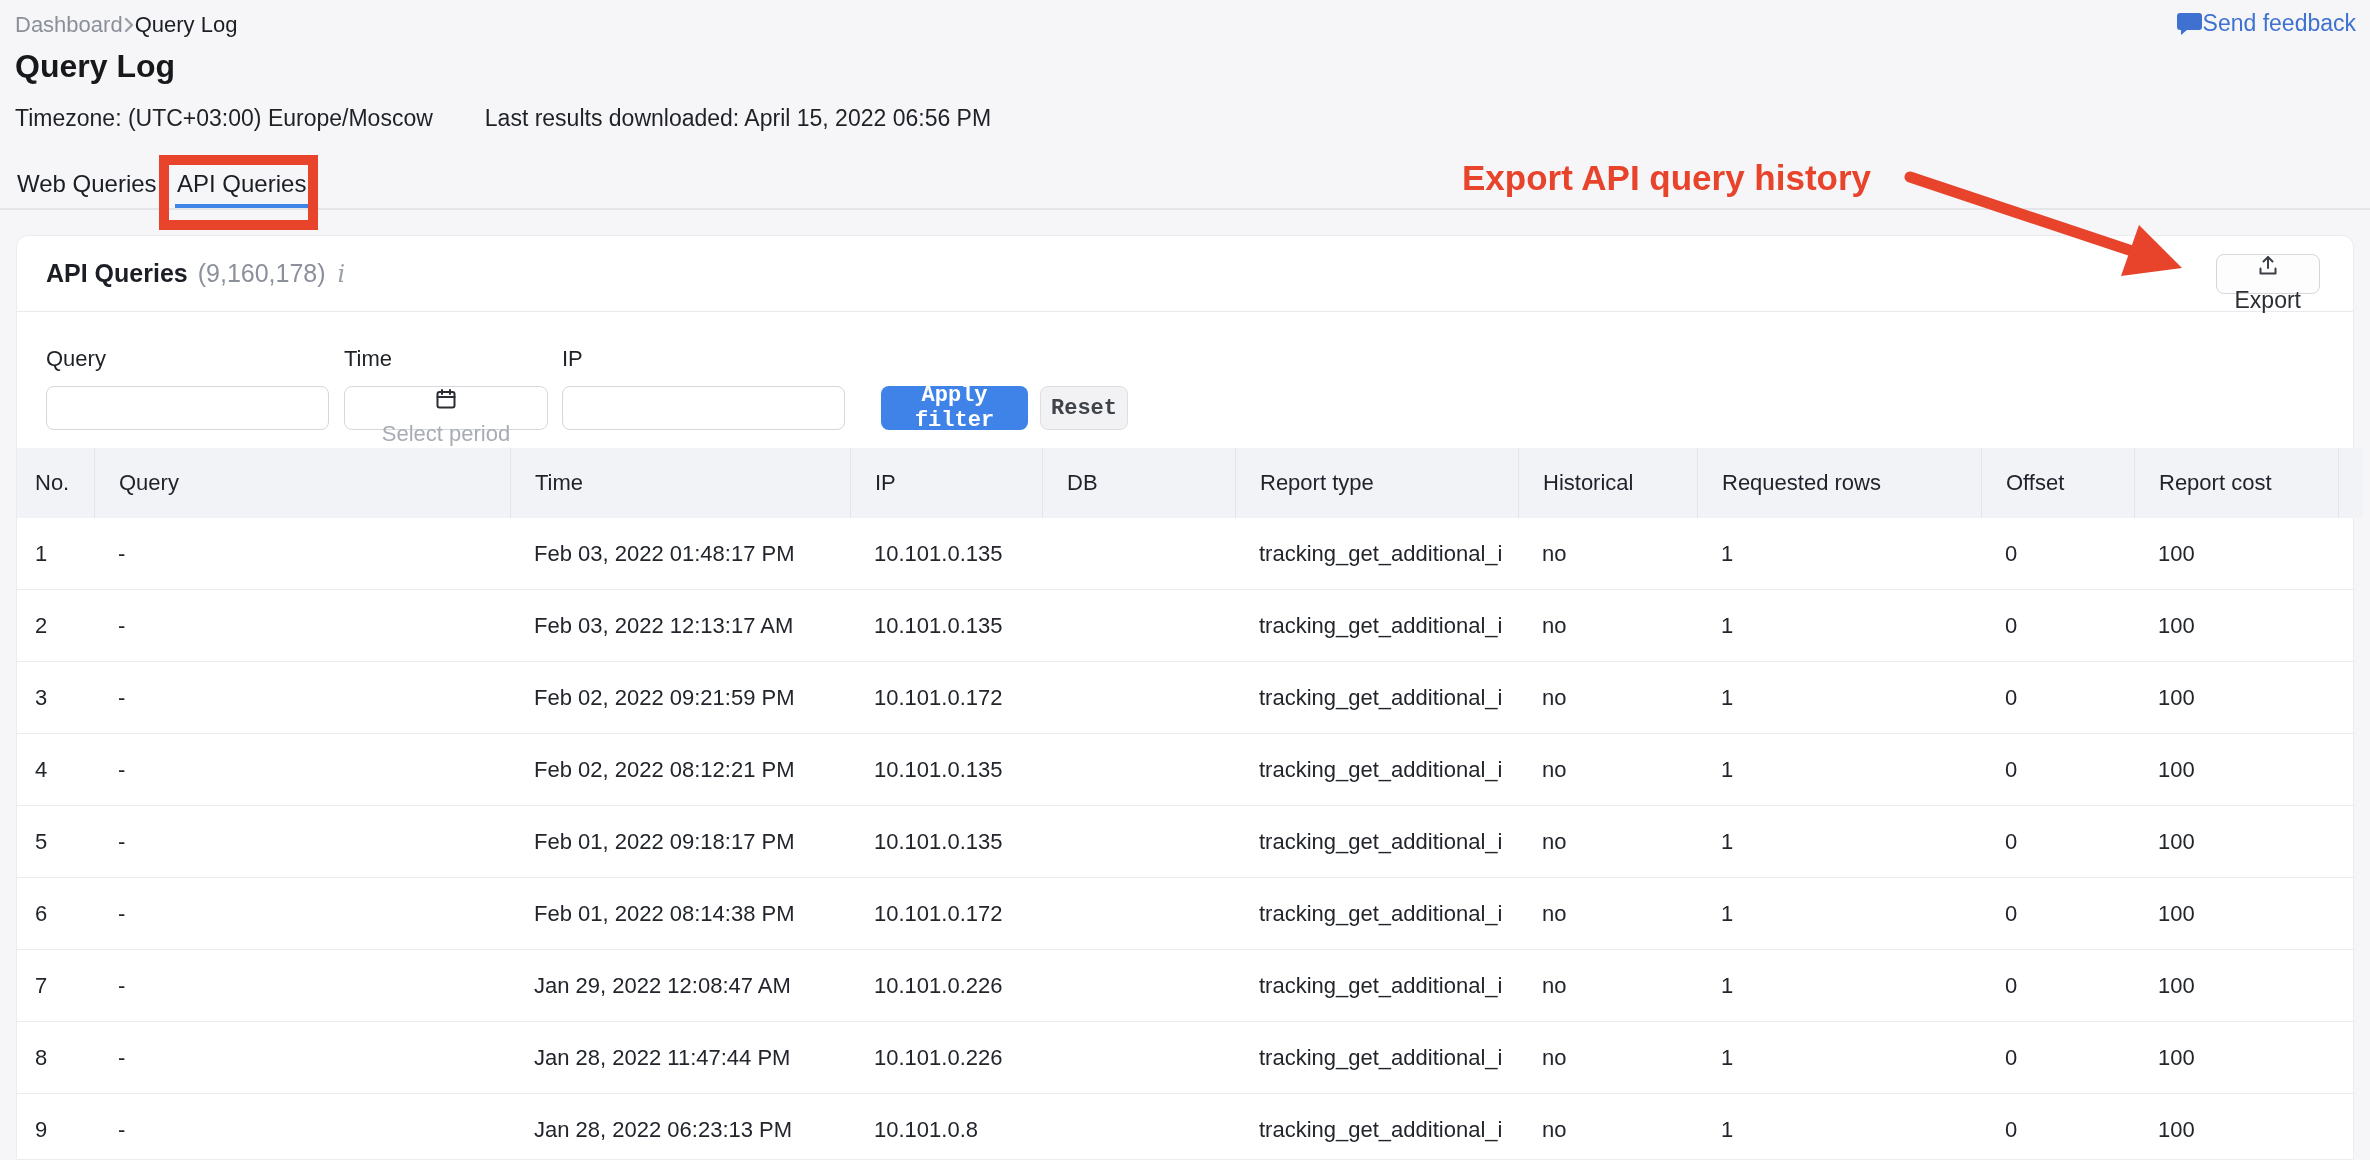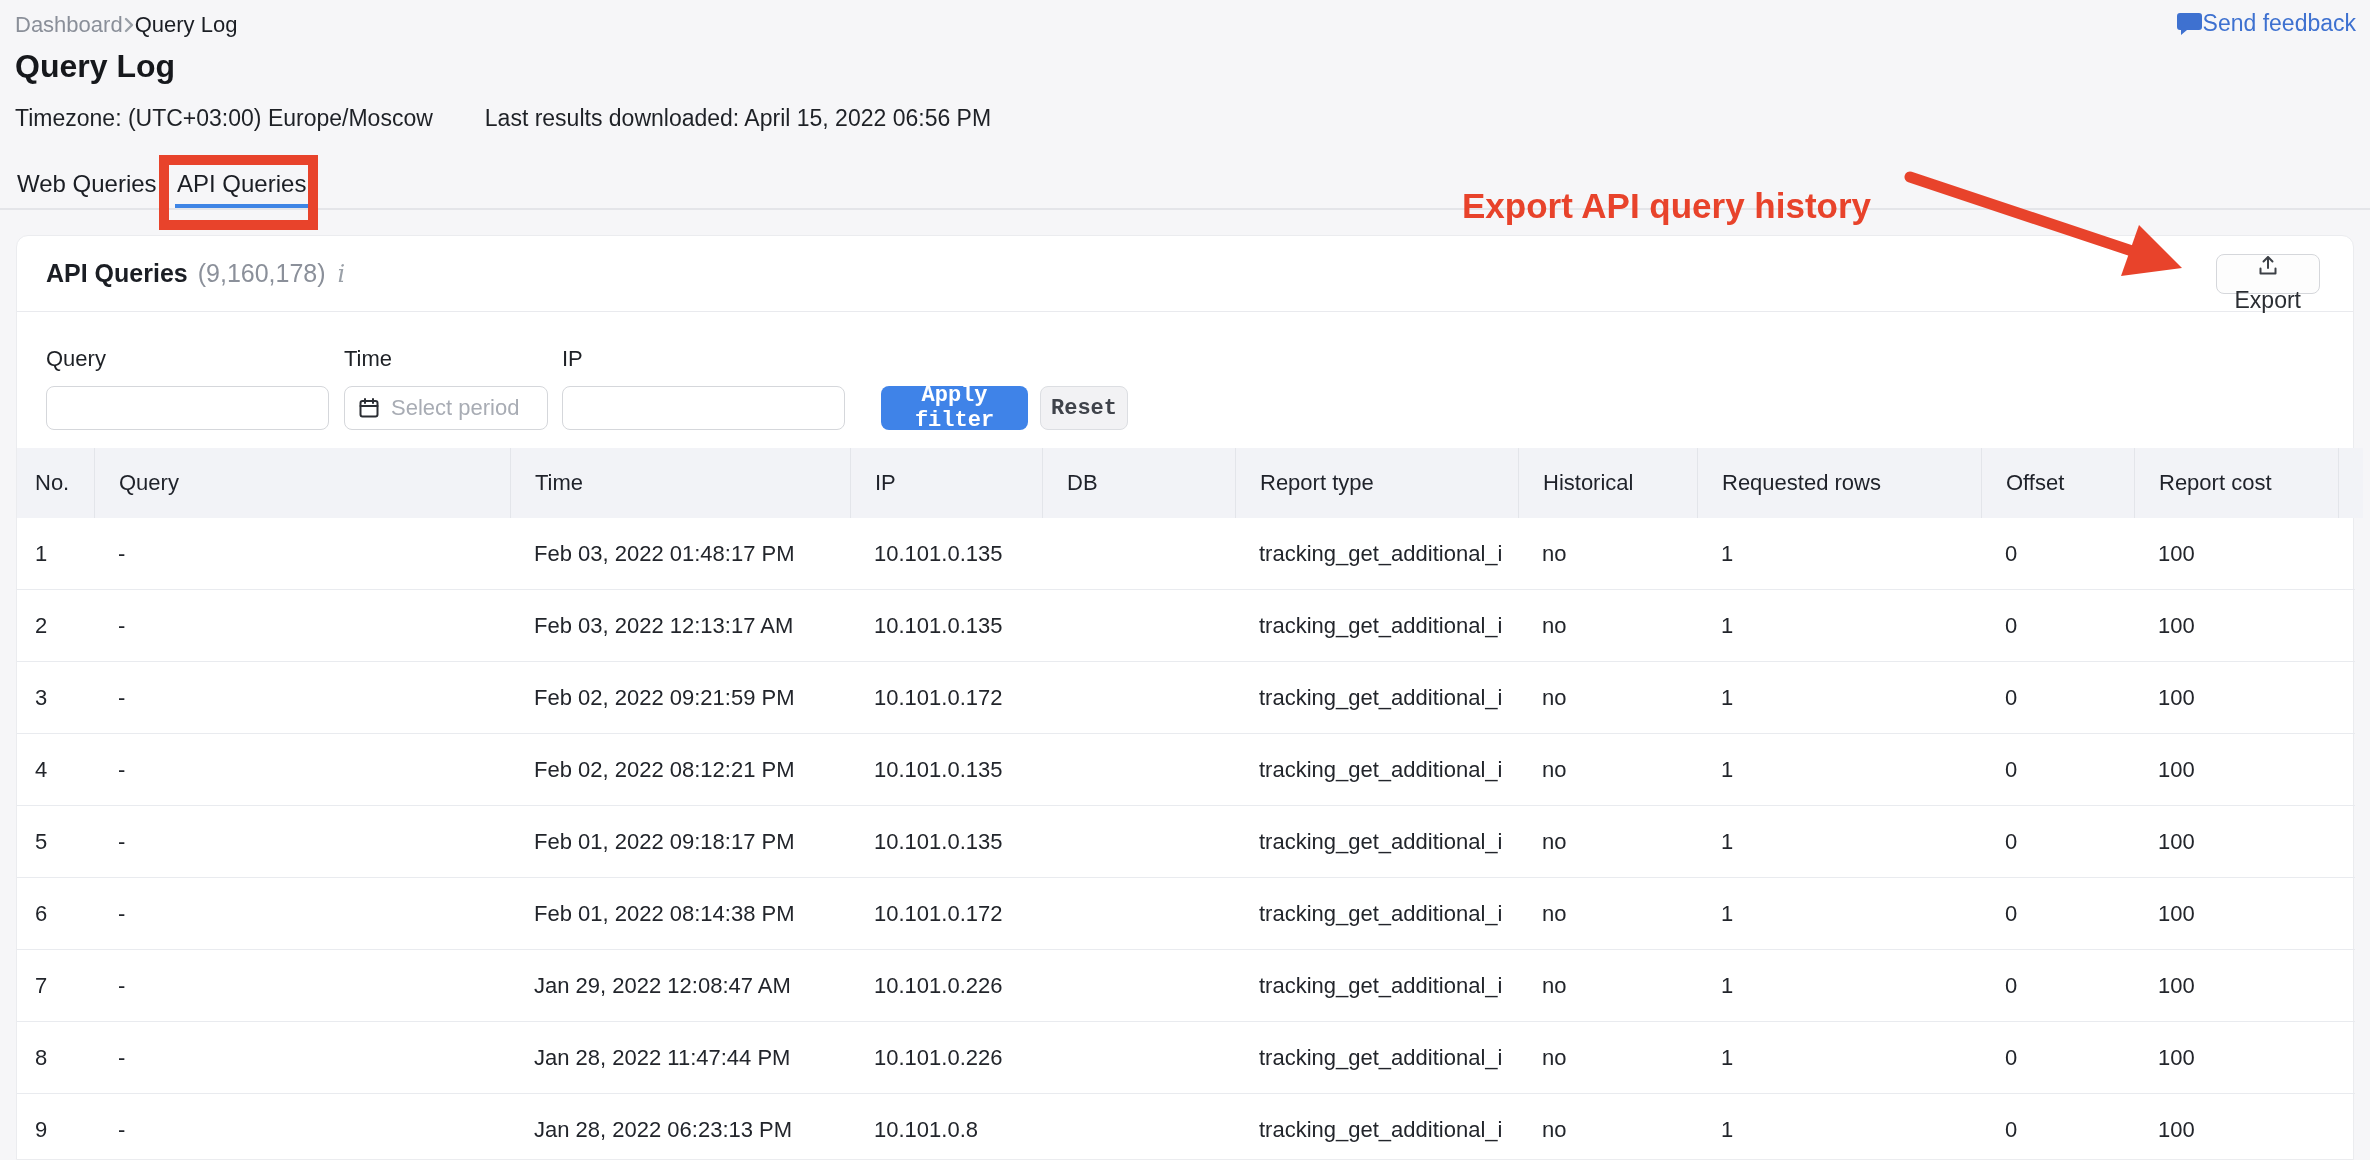--- a/index.html
+++ b/index.html
@@ -18,39 +18,39 @@
   .page-title{position:absolute;left:15px;top:48px;font-size:32px;font-weight:bold;color:#16181c;}
   .meta-line{position:absolute;left:15px;top:105px;display:flex;gap:52px;font-size:23px;color:#1e2126;}
   
   .tabbar{position:absolute;left:0;top:160px;width:2370px;height:50px;border-bottom:2px solid #e4e5e9;box-sizing:border-box;}
   .tab{position:absolute;top:0;height:48px;line-height:48px;font-size:24px;color:#1b1e24;cursor:pointer;padding:0 2px;}
   .tab-web{left:15px;}
   .tab-api{left:175px;}
   .tab.active{box-shadow:inset 0 -4px 0 #3f85e5;}
   
   .anno-box{position:absolute;left:159px;top:155px;width:159px;height:75px;box-sizing:border-box;border:10px solid #e8432b;z-index:30;}
-  .anno-text{position:absolute;left:1462px;top:158px;font-size:35px;font-weight:bold;color:#e8432b;z-index:30;white-space:nowrap;margin-top:28px;}
+  .anno-text{position:absolute;left:1462px;top:158px;font-size:35px;font-weight:bold;color:#e8432b;z-index:30;white-space:nowrap;}
   .anno-arrow{position:absolute;left:1890px;top:165px;z-index:30;}
   
   .panel{position:absolute;left:16px;top:235px;width:2338px;height:925px;background:#ffffff;border:1px solid #ebecef;box-sizing:border-box;border-radius:12px 12px 0 0;}
   .panel-header{position:absolute;left:0;top:0;width:100%;height:76px;box-sizing:border-box;display:flex;align-items:center;justify-content:space-between;padding:0 33px 0 29px;border-bottom:1px solid #e9eaee;}
   .panel-title-wrap{display:flex;align-items:baseline;gap:10px;}
   .panel-title{font-size:25px;font-weight:bold;color:#1b1e24;}
   .panel-count{font-size:25px;color:#8b909a;}
   .info-i{font-family:"DejaVu Serif",serif;font-style:italic;font-size:24px;color:#9aa0a8;cursor:pointer;padding-left:2px;}
   .export-btn{display:flex;align-items:center;gap:10px;height:40px;padding:0 18px;background:#fdfdfd;border:1px solid #d5d7db;border-radius:8px;font-size:23px;color:#2b2e33;cursor:pointer;flex-direction:column;}
   
   .filter-label{position:absolute;top:110px;font-size:22px;color:#1e2126;}
   .f-query-label{left:29px;}
   .f-time-label{left:327px;}
   .f-ip-label{left:545px;}
   .filter-input{position:absolute;top:150px;height:44px;box-sizing:border-box;border:1px solid #d5d7db;border-radius:8px;font-size:22px;padding:0 14px;color:#1f2128;background:#fff;outline:none;font-family:inherit;}
   .f-query-input{left:29px;width:283px;}
   .f-ip-input{left:545px;width:283px;}
-  .time-select{position:absolute;left:327px;top:150px;width:204px;height:44px;box-sizing:border-box;border:1px solid #d5d7db;border-radius:8px;background:#fff;display:flex;align-items:center;gap:10px;padding:0 12px;cursor:pointer;}
+  .time-select{position:absolute;left:327px;top:150px;width:204px;height:44px;box-sizing:border-box;border:1px solid #d5d7db;border-radius:8px;background:#fff;display:flex;align-items:center;gap:10px;padding:0 12px;cursor:pointer;flex-direction:column;}
   .time-select .ph{font-size:22px;color:#a8acb4;white-space:nowrap;}
   .btn{position:absolute;top:150px;height:44px;border:none;border-radius:8px;font-size:22px;font-weight:bold;cursor:pointer;font-family:Liberation Mono, monospace;display:flex;align-items:center;justify-content:center;box-sizing:border-box;}
   .apply-btn{left:864px;width:147px;background:#3f83e8;color:#ffffff;}
   .reset-btn{left:1023px;width:88px;background:#f2f2f4;border:1px solid #dcdee2;color:#3f434a;}
   
   .qtable{position:absolute;left:0;top:212px;width:2338px;}
   .t-row{display:grid;grid-template-columns:77px 416px 340px 192px 193px 283px 179px 284px 153px 204px 17px;}
   .t-head .t-cell{height:70px;line-height:70px;background:#f2f3f7;color:#1f222a;font-size:22px;border-left:1px solid #e3e5ea;}
   .t-head .t-cell:first-child{border-left:none;}
   .t-body .t-row{border-bottom:1px solid #e9ebef;}

